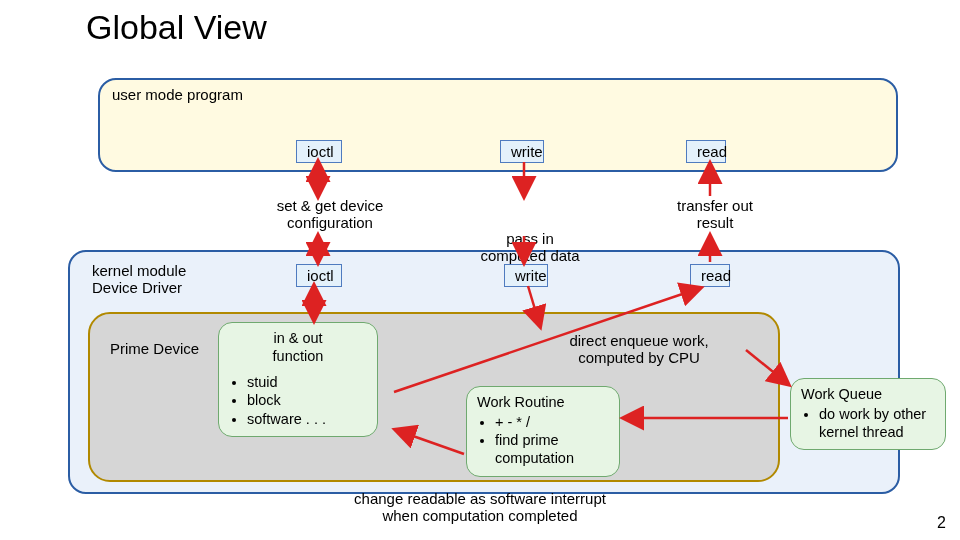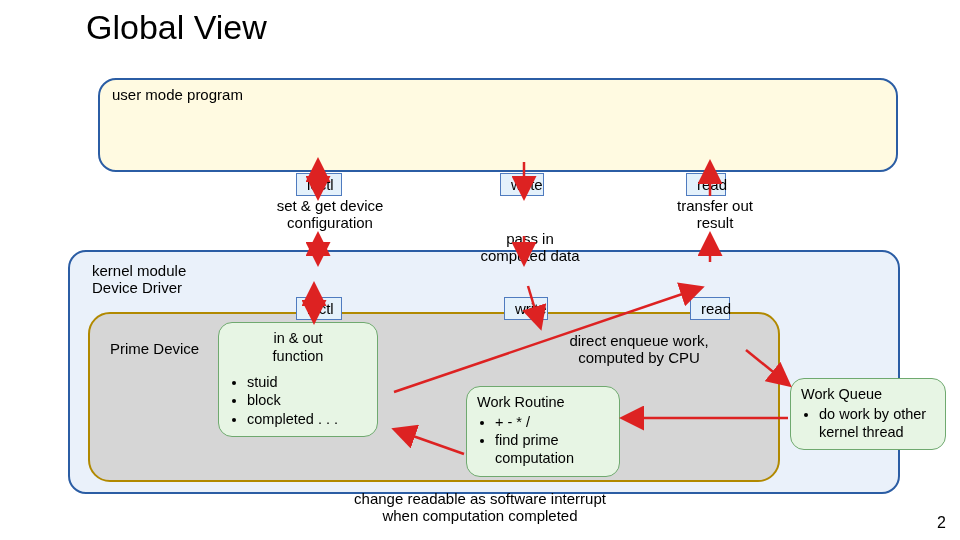--- a/index.html
+++ b/index.html
@@ -78,21 +78,20 @@
   }
 
   
   .op {
     position: absolute;
     background: #e4f1fb;
     border: 1px solid #4f7bbf;
     padding: 2px 10px;
     text-align: center;
     font-size: 15px;
-    margin-top: 33px;
   }
   .ioctl-top  { left: 296px; top: 140px; width: 46px; }
   .write-top  { left: 500px; top: 140px; width: 44px; }
   .read-top   { left: 686px; top: 140px; width: 40px; }
   .ioctl-bot  { left: 296px; top: 264px; width: 46px; }
   .write-bot  { left: 504px; top: 264px; width: 44px; }
   .read-bot   { left: 690px; top: 264px; width: 40px; }
 
   
   .mid {
@@ -202,21 +201,21 @@
 
 <div class="panel inout">
   <div style="text-align:center">
     <span>in &amp; out</span><br>
     <span>function</span>
   </div>
   <div style="height:6px"></div>
   <ul class="bul">
     <li>stuid</li>
     <li>block</li>
-    <li>completed . . .</li>
+    <li>software . . .</li>
   </ul>
 </div>
 
 <div class="panel routine">
   <div>Work Routine</div>
   <ul class="bul">
     <li>+ - * /</li>
     <li>
       <span>find prime</span><br>
       <span>computation</span>

